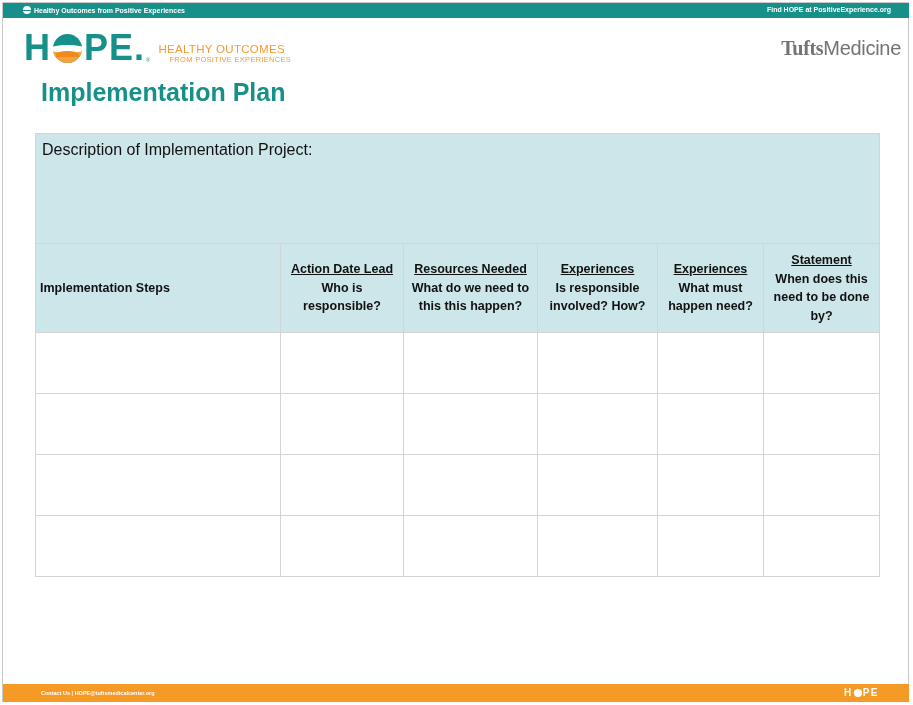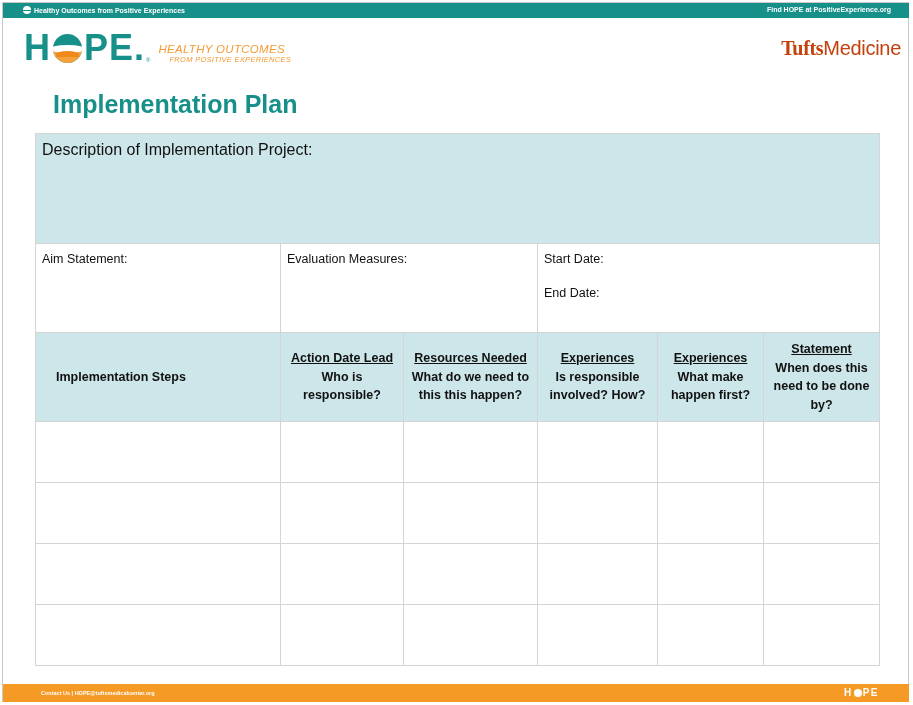--- a/index.html
+++ b/index.html
@@ -33,43 +33,43 @@
   .logo-o .bottom {
     position: absolute; left: 0; top: 14px; width: 29px; height: 15px; background: #f4a23c;
   }
   .logo-o .wave {
     position: absolute; left: -4px; top: 11px; width: 37px; height: 8px; background: #fff; border-radius: 50%;
   }
   .logo-o .wave2 {
     position: absolute; left: 3px; top: 17px; width: 23px; height: 6px; background: #f08a1c; border-radius: 50% 50% 0 0;
   }
   .reg { font-size: 6px; color: #17908a; margin-left: 1px; margin-bottom: 2px; }
-  .tagline { margin-left: 8px; margin-bottom: 1px; color: #f49a32; font-style: italic; }
+  .tagline { margin-left: 8px; margin-bottom: 1px; color: #f49a32; }
   .tagline .l1 { font-size: 11.5px; letter-spacing: 0.3px; line-height: 12px; }
   .tagline .l2 { font-size: 7.5px; letter-spacing: 0.3px; line-height: 9px; margin-left: 11px; }
 
-  .tufts { position: absolute; right: 12px; top: 37px; font-size: 20px; color: #c2410c; letter-spacing: -0.3px; }
+  .tufts { position: absolute; right: 12px; top: 37px; font-size: 20px; color: #737373; letter-spacing: -0.3px; }
   .tufts b { font-family: "Liberation Serif", serif; font-weight: bold; }
   .tufts span.med { font-family: "Liberation Sans", sans-serif; font-weight: normal; }
 
   .title {
-    position: absolute; left: 41px; top: 78px; font-size: 25px; font-weight: bold; color: #17908a; margin: 12px;
+    position: absolute; left: 41px; top: 78px; font-size: 25px; font-weight: bold; color: #17908a; margin: 0;
   }
 
   table.plan {
     position: absolute; left: 35px; top: 133px; width: 844px; border-collapse: collapse; table-layout: fixed;
   }
   table.plan td, table.plan th { border: 1px solid #d4d4d4; padding: 0; vertical-align: top; }
   .desc-cell { background: #cde6ea; height: 109px; margin-top: 24px; }
   .desc-label { font-size: 16px; padding: 7px 0 0 6px; display: block; }
   .info-cell { height: 88px; background: #fff; }
   .info-label { font-size: 12.5px; display: block; padding: 8px 0 0 6px; }
   .info-label.second { padding-top: 24px; }
   .hdr { background: #cde6ea; height: 88px; vertical-align: middle !important; text-align: center; font-size: 12.5px; font-weight: bold; line-height: 18.5px; }
-  .hdr.left { text-align: left; padding-left: 20px; }
+  .hdr.left { text-align: left; padding-left: 4px; }
   .hdr u { text-decoration: underline; }
   .body-cell { height: 60px; background: #fff; }
 
   .footer {
     position: absolute; left: 3px; top: 684px; width: 906px; height: 18px; background: #f59a25; color: #fff;
   }
   .footer .contact { position: absolute; left: 38px; top: 6px; font-size: 5.5px; font-weight: bold; }
   .footer .flogo { position: absolute; right: 30px; top: 3px; font-size: 10px; font-weight: bold; letter-spacing: 1.5px; display: flex; align-items: center; }
   .footer .fo { width: 8px; height: 8px; border-radius: 50%; background: #fff; display: inline-block; margin: 0 1px; }
 </style>
@@ -119,50 +119,38 @@
       <col style="width:106px">
       <col style="width:116px">
   </colgroup>
   <tbody>
       <tr>
     <td colspan="6" class="desc-cell">
       <span class="desc-label">Description of Implementation Project:</span>
     </td>
   </tr>
   <tr>
-    <td class="info-cell">
-      <span class="info-label">Aim Statement:</span>
-    </td>
-    <td colspan="2" class="info-cell">
-      <span class="info-label">Evaluation Measures:</span>
-    </td>
-    <td colspan="3" class="info-cell">
-      <span class="info-label">Start Date:</span>
-      <span class="info-label second" style="padding-top:20px">End Date:</span>
-    </td>
-  </tr>
-  <tr>
     <td class="hdr left">
       <span>Implementation Steps</span>
     </td>
     <td class="hdr">
       <u>Action Date Lead</u><br>
       <span>Who is responsible?</span>
     </td>
     <td class="hdr">
       <u>Resources Needed</u>
       <span>What do we need to this this happen?</span>
     </td>
     <td class="hdr">
       <u>Experiences</u><br>
       <span>Is responsible involved? How?</span>
     </td>
     <td class="hdr">
       <u>Experiences</u><br>
-      <span>What make happen first?</span>
+      <span>What must happen need?</span>
     </td>
     <td class="hdr">
       <u>Statement</u><br>
       <span>When does this need to be done by?</span>
     </td>
   </tr>
   <tr>
     <td class="body-cell"></td>
     <td class="body-cell"></td>
     <td class="body-cell"></td>

